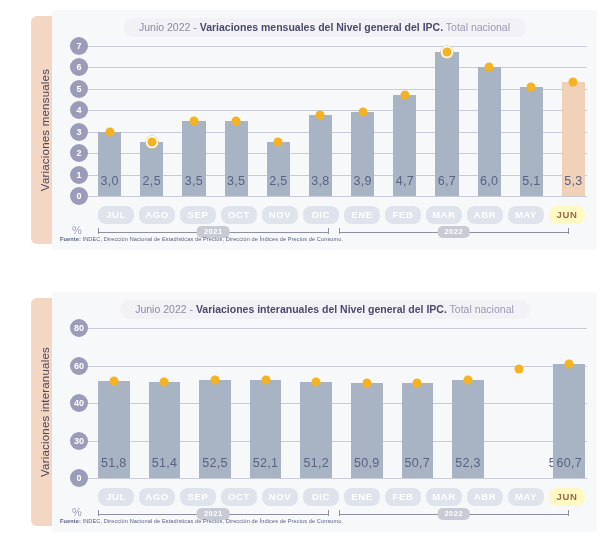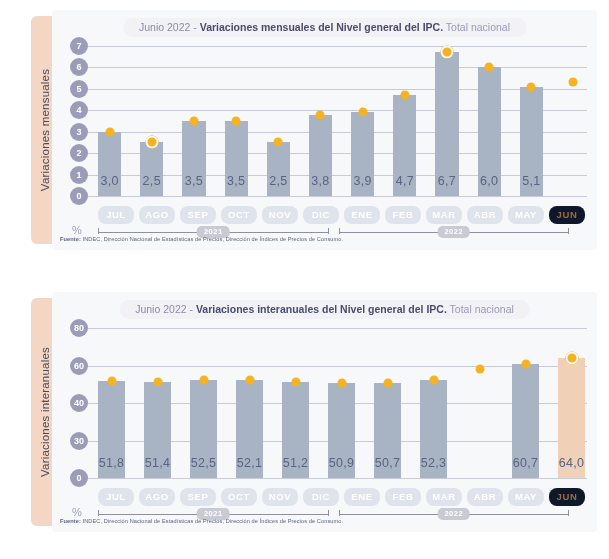--- a/index.html
+++ b/index.html
@@ -143,21 +143,21 @@
     flex:1 1 0;
     text-align:center;
     background:#dfe3ec;
     color:#ffffff;
     border-radius:8px;
     font-size:9.5px;
     font-weight:bold;
     letter-spacing:.6px;
     padding:3px 0 4px;
   }
-  .mpill.active{background:#0f172a;color:#9a6b45;}
+  .mpill.active{background:#fef9c3;color:#9a6b45;}
 
   
   .unit{
     position:absolute;
     left:20px; top:214px;
     font-size:11px;
     color:#9b9db8;
   }
 
   
@@ -291,20 +291,23 @@
             </div>
             <div class="dot" style="top: 21.4286px;"></div>
           </div>
           <div class="barwrap">
             <div class="bar" style="height: 109.286px;">
               <div class="barvalue">5,1</div>
             </div>
             <div class="dot" style="top: 40.7143px;"></div>
           </div>
           <div class="barwrap">
+            <div class="bar highlight" style="height: 113.571px;">
+              <div class="barvalue">5,3</div>
+            </div>
             <div class="dot" style="top: 36.4286px;"></div>
           </div>
         </div>
       </div>
       <div class="months">
         <div class="mpill">JUL</div>
         <div class="mpill">AGO</div>
         <div class="mpill">SEP</div>
         <div class="mpill">OCT</div>
         <div class="mpill">NOV</div>
@@ -403,26 +406,20 @@
               <div class="barvalue">58,0</div>
             </div>
             <div class="dot" style="top: 41.25px;"></div>
           </div>
           <div class="barwrap">
             <div class="bar" style="height: 113.812px;">
               <div class="barvalue">60,7</div>
             </div>
             <div class="dot" style="top: 36.1875px;"></div>
           </div>
-          <div class="barwrap">
-            <div class="bar highlight" style="height: 120px;">
-              <div class="barvalue">64,0</div>
-            </div>
-            <div class="dot ring" style="top: 30px;"></div>
-          </div>
         </div>
       </div>
       <div class="months">
         <div class="mpill">JUL</div>
         <div class="mpill">AGO</div>
         <div class="mpill">SEP</div>
         <div class="mpill">OCT</div>
         <div class="mpill">NOV</div>
         <div class="mpill">DIC</div>
         <div class="mpill">ENE</div>

